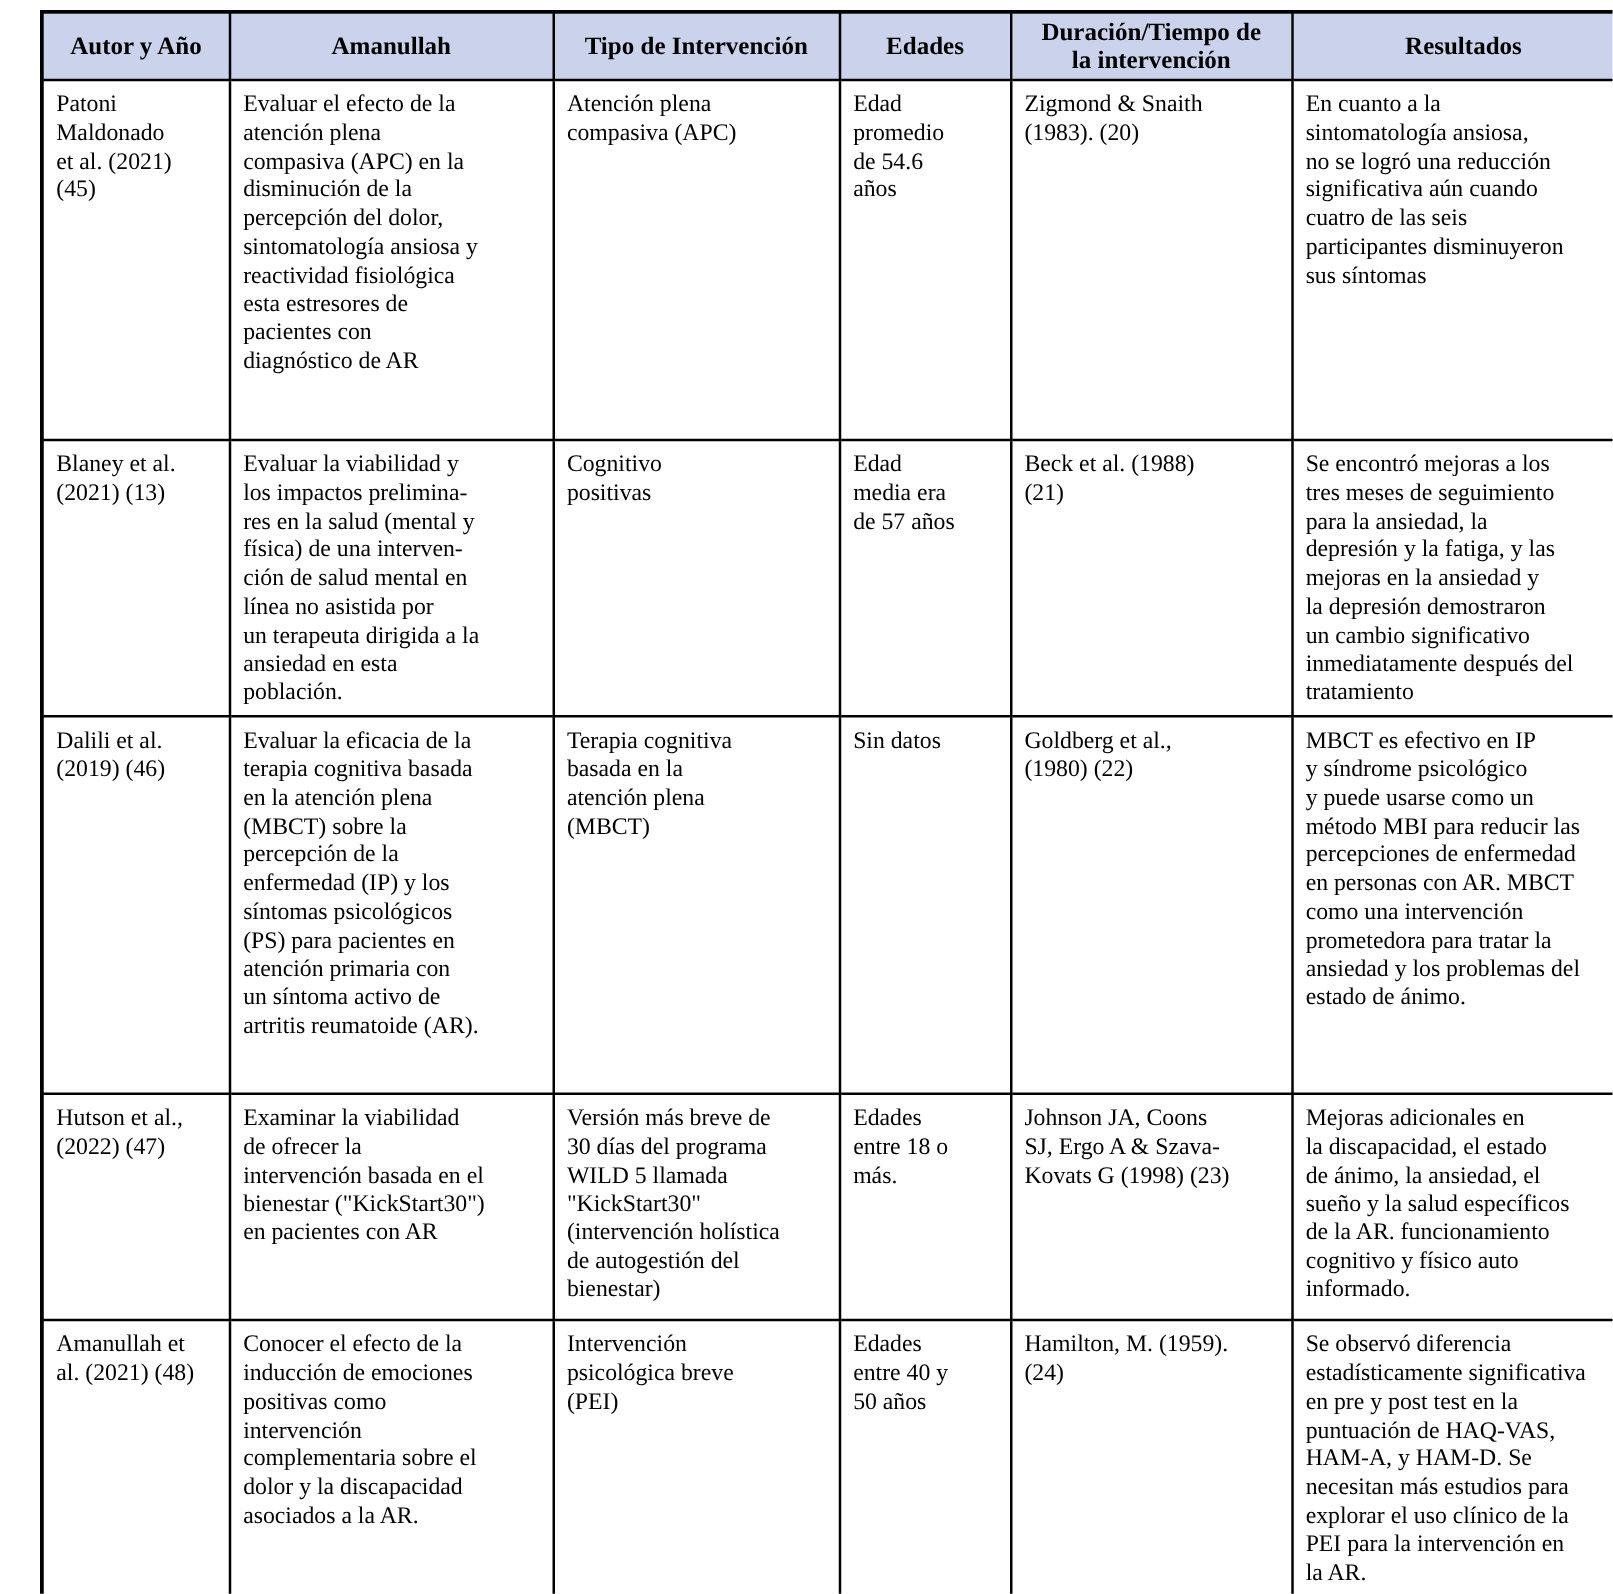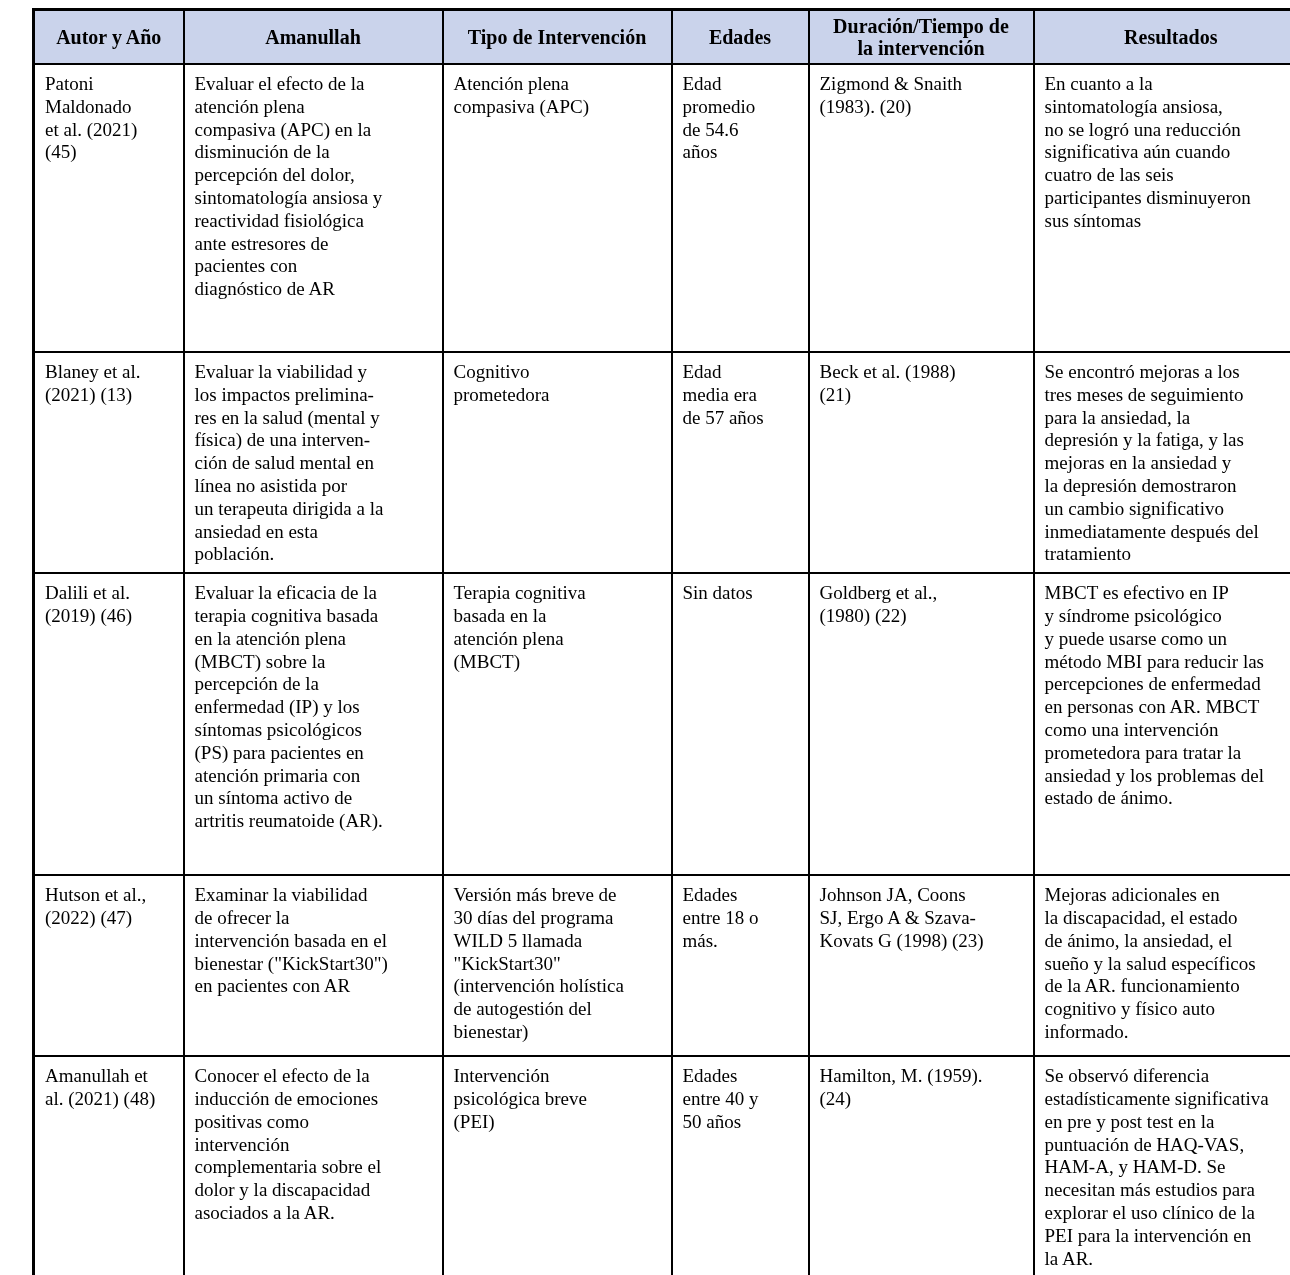--- a/index.html
+++ b/index.html
@@ -89,21 +89,21 @@
 Maldonado
 et al. (2021)
 (45)</td>
         <td>Evaluar el efecto de la
 atención plena
 compasiva (APC) en la
 disminución de la
 percepción del dolor,
 sintomatología ansiosa y
 reactividad fisiológica
-ante estresores de
+esta estresores de
 pacientes con
 diagnóstico de AR</td>
         <td>Atención plena
 compasiva (APC)</td>
         <td>Edad
 promedio
 de 54.6
 años</td>
         <td>Zigmond &amp; Snaith
 (1983). (20)</td>
@@ -121,21 +121,21 @@
         <td>Evaluar la viabilidad y
 los impactos prelimina-
 res en la salud (mental y
 física) de una interven-
 ción de salud mental en
 línea no asistida por
 un terapeuta dirigida a la
 ansiedad en esta
 población.</td>
         <td>Cognitivo
-prometedora</td>
+positivas</td>
         <td>Edad
 media era
 de 57 años</td>
         <td>Beck et al. (1988)
 (21)</td>
         <td>Se encontró mejoras a los
 tres meses de seguimiento
 para la ansiedad, la
 depresión y la fatiga, y las
 mejoras en la ansiedad y

